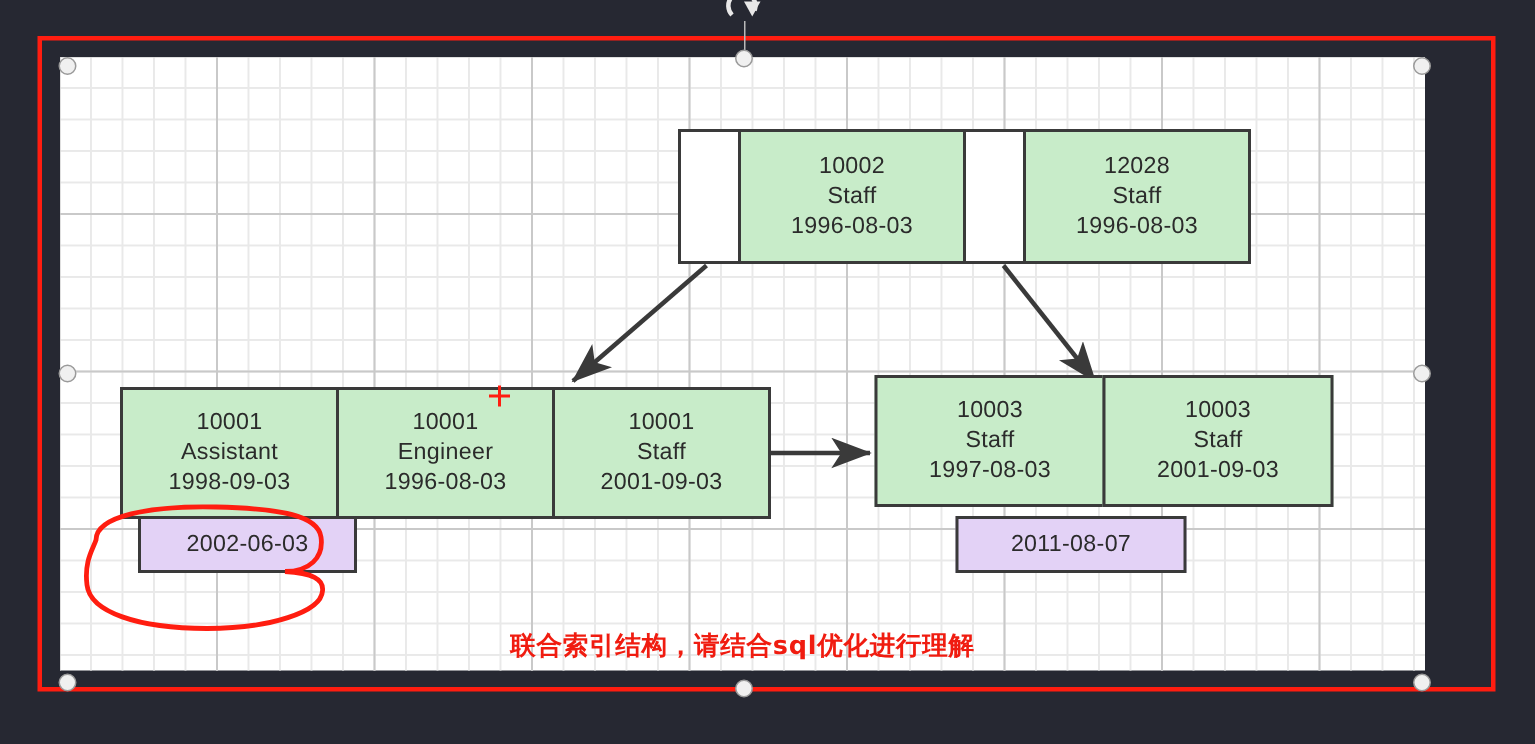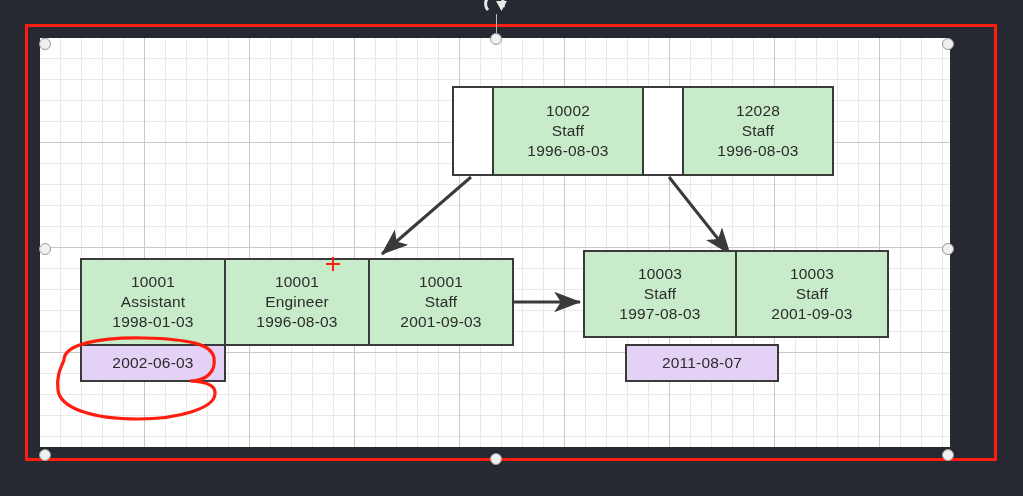--- a/index.html
+++ b/index.html
@@ -58,21 +58,21 @@
     margin-right:-2px;
     display:flex;flex-direction:column;
     align-items:center;justify-content:center;
     color:#2b2b2b;
     font-size:15.5px;
     line-height:1.30;
     letter-spacing:.2px;
   }
   .cell.green{background:#c8ecc9;}
   .cell.ptr{background:#ffffff;}
-  .cell.purple{background:#e3d2f6;}
+  .cell.purple{background:#e3d2f6;margin-left:12px;}
   .cell span{display:block;white-space:nowrap;}
 
   
   #root-node{left:412px;top:48px;}
   #root-node .ptr{width:42px;height:90px;}
   #root-node .green{width:152px;height:90px;}
 
   
   #leaf1{left:40px;top:220px;}
   #leaf1 .green{width:146px;height:88px;}
@@ -127,21 +127,21 @@
         <span>12028</span>
         <span>Staff</span>
         <span>1996-08-03</span>
       </div>
     </div>
 
     <div class="node" id="leaf1">
       <div class="cell green">
         <span>10001</span>
         <span>Assistant</span>
-        <span>1998-01-03</span>
+        <span>1998-09-03</span>
       </div>
       <div class="cell green">
         <span>10001</span>
         <span>Engineer</span>
         <span>1996-08-03</span>
       </div>
       <div class="cell green">
         <span>10001</span>
         <span>Staff</span>
         <span>2001-09-03</span>
@@ -173,20 +173,21 @@
       <path d="M24,322 C24,306 60,299 104,300 C148,301 172,306 174,320
                C176,334 166,343 150,343 C168,344 176,348 175,356
                C174,370 140,381 98,381 C52,381 20,370 18,352
                C16,336 22,328 24,322 Z" fill="none" stroke="#ff1d10" stroke-width="3.2" stroke-linecap="round"></path>
       <g>
         <line x1="286" y1="226" x2="300" y2="226" stroke="#ff1d10" stroke-width="2"></line>
         <line x1="293" y1="219" x2="293" y2="233" stroke="#ff1d10" stroke-width="2"></line>
       </g>
     </svg>
 
+    <div id="caption">联合索引结构，请结合sql优化进行理解</div>
   </div>
 
   <div id="sel-frame"></div>
 
   <div id="rot-stem"></div>
   <svg id="rot-icon" viewBox="0 0 30 26">
     <path d="M6,18 A9,9 0 1 1 21,15" fill="none" stroke="#e8e8e8" stroke-width="3"></path>
     <path d="M14,9 L25,9 L19.5,19 Z" fill="#e8e8e8"></path>
   </svg>
 

